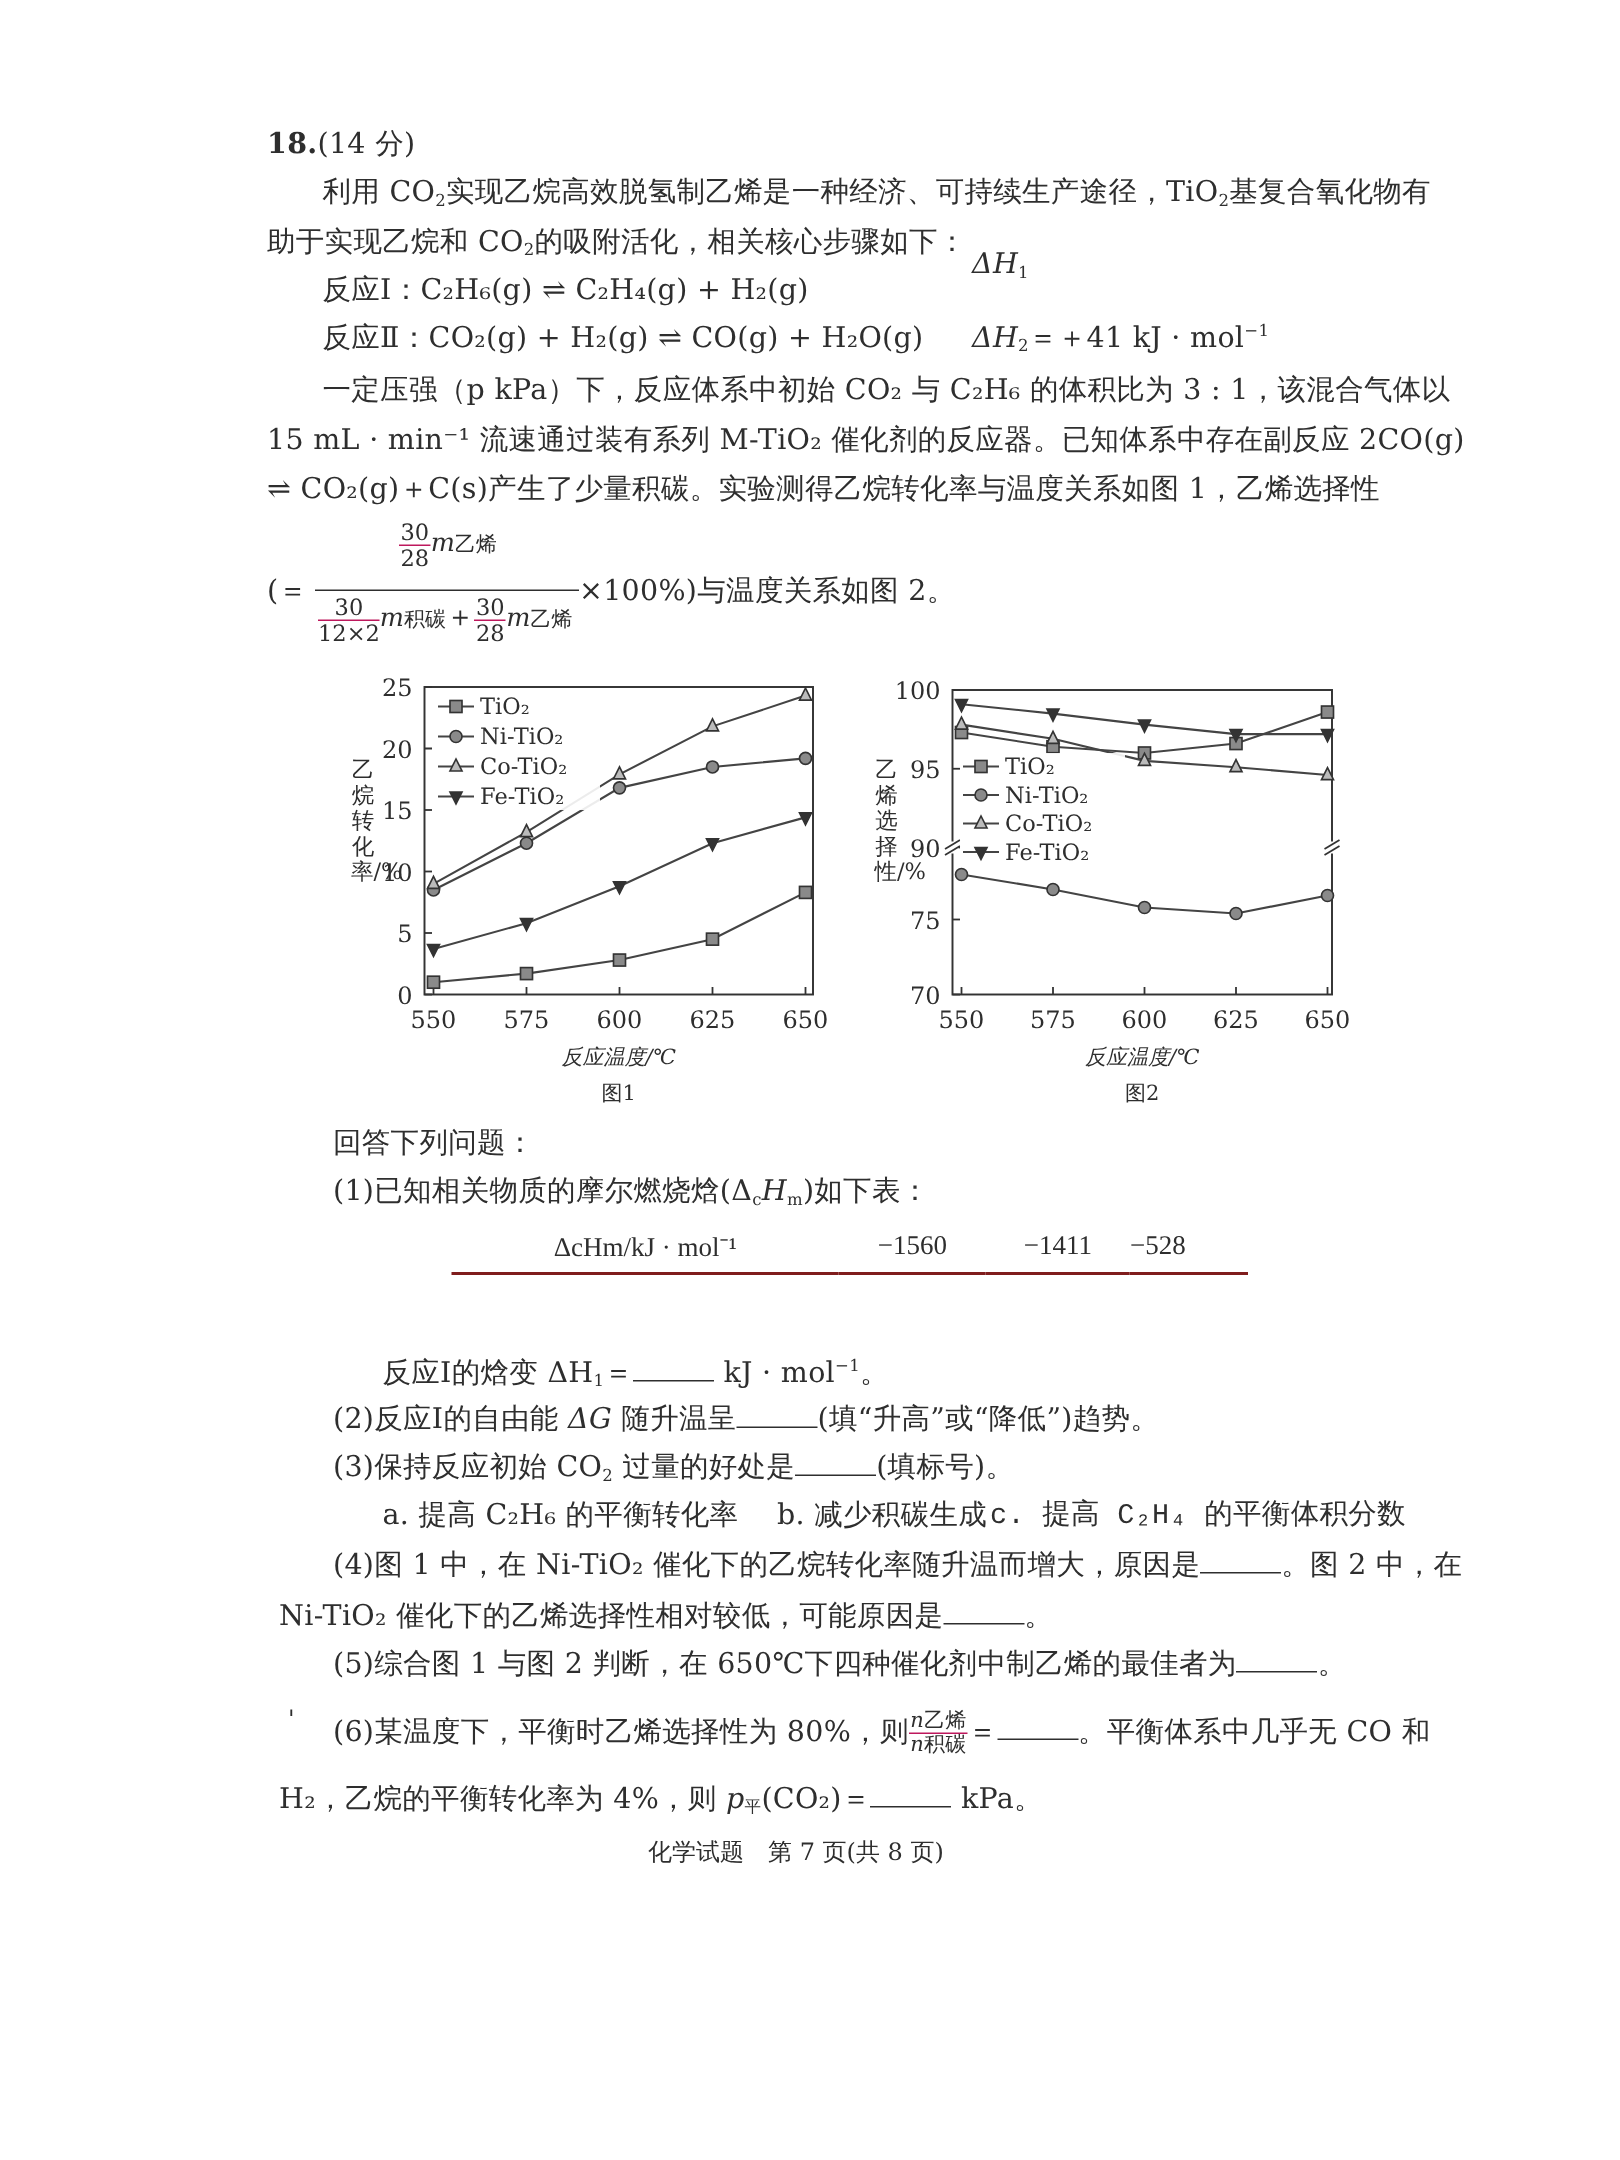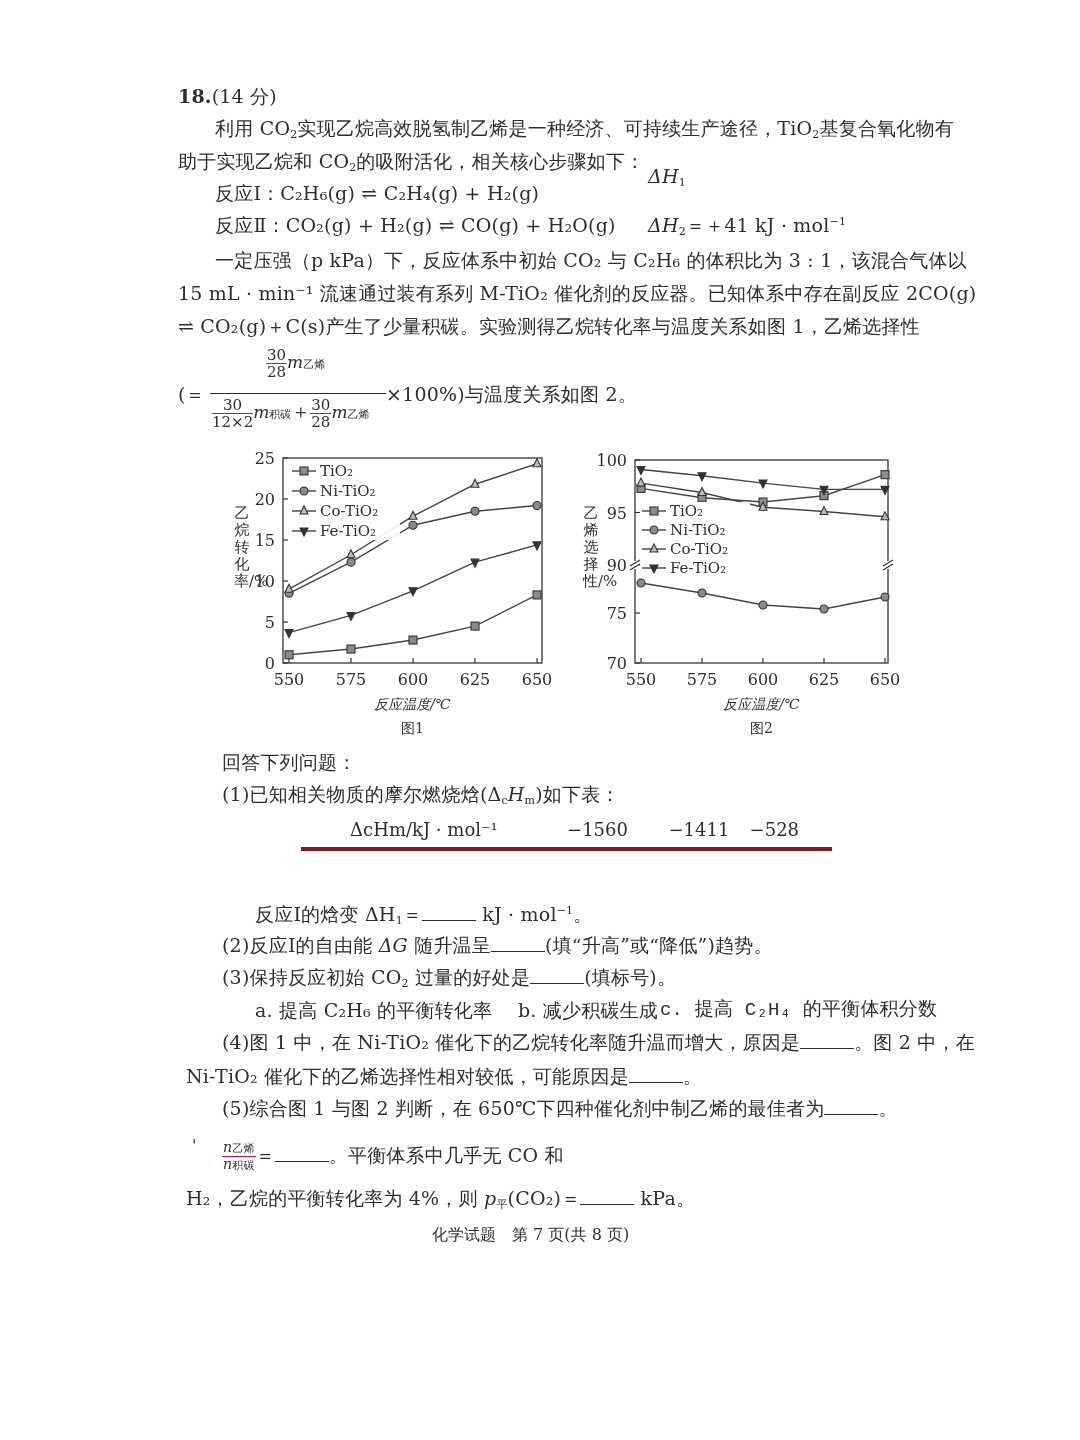--- a/index.html
+++ b/index.html
@@ -9,26 +9,26 @@
   }
   .abs { position: absolute; white-space: nowrap; }
   .line { font-size: 19px; line-height: 24px; letter-spacing: 0.2px; }
   sub { font-size: 11px; vertical-align: -3px; line-height: 0; }
   sup { font-size: 11px; vertical-align: 7px; line-height: 0; }
   .it { font-style: italic; }
   .blank { display: inline-block; border-bottom: 1.5px solid #2e2e2e; width: 54px; height: 18px; vertical-align: baseline; }
   .frac { display: inline-block; vertical-align: middle; text-align: center; font-size: 15px; line-height: 16px; }
   .frac .num { display: block; border-bottom: 1px solid #be185d; padding: 0 1px; }
   .frac .den { display: block; }
-  .small { font-size: 11px; }
+  .small { font-size: 14px; }
   
   .tbl { position: absolute; left: 301px; top: 812px; width: 531px; border-collapse: collapse; font-size: 18px; }
   .tbl th, .tbl td { text-align: center; font-weight: normal; padding: 0; }
   .tbl tr.h { height: 38px; border-top: 2px solid #3a3a3a; border-bottom: 1.5px solid #3a3a3a; }
-  .tbl tr.b { height: 37px; border-bottom: 4px solid #7f1d1d; }
+  .tbl tr.b { height: 37px; border-bottom: 2px solid #7f1d1d; font-family: Liberation Serif, serif; }
   svg text { font-family: "DejaVu Serif", "Liberation Serif", serif; fill: #2e2e2e; }
   .ylabel-v { position: absolute; font-size: 15px; line-height: 17px; width: 16px; text-align: center; white-space: normal; word-break: break-all; }
   .footer { font-size: 16px; }
 </style>
 </head>
 <body>
 
 <div class="abs line" style="left:178px; top:84px;">
   <span style="font-weight:bold;">18.</span><span>(14 分)</span>
 </div>
@@ -279,19 +279,19 @@
 <div class="abs line" style="left:186px; top:1064px;">
   <span>Ni-TiO₂ 催化下的乙烯选择性相对较低，可能原因是</span><span class="blank"></span><span>。</span>
 </div>
 
 <div class="abs line" style="left:222px; top:1096px;">
   <span>(5)综合图 1 与图 2 判断，在 650℃下四种催化剂中制乙烯的最佳者为</span><span class="blank"></span><span>。</span>
 </div>
 
 <div class="abs" style="left:192px; top:1136px; font-size:16px;">'</div>
 <div class="abs line" style="left:222px; top:1140px;">
-  <span class="frac" style="font-size:14px; line-height:15px;"><span class="num"><span class="it">n</span><span class="small">乙烯</span></span><span class="den"><span class="it">n</span><span class="small">积碳</span></span></span><span>＝</span><span class="blank"></span><span>。平衡体系中几乎无 CO 和</span>
+  <span>(6)某温度下，平衡时乙烯选择性为 80%，则</span><span class="frac" style="font-size:14px; line-height:15px;"><span class="num"><span class="it">n</span><span class="small">乙烯</span></span><span class="den"><span class="it">n</span><span class="small">积碳</span></span></span><span>＝</span><span class="blank"></span><span>。平衡体系中几乎无 CO 和</span>
 </div>
 <div class="abs line" style="left:186px; top:1186px;">
   <span>H₂，乙烷的平衡转化率为 4%，则 </span><span class="it">p</span><sub>平</sub><span>(CO₂)＝</span><span class="blank"></span> <span>kPa。</span>
 </div>
 
 <div class="abs footer" style="left:432px; top:1225px;">化学试题　第 7 页(共 8 页)</div>
 
 </body></html>

